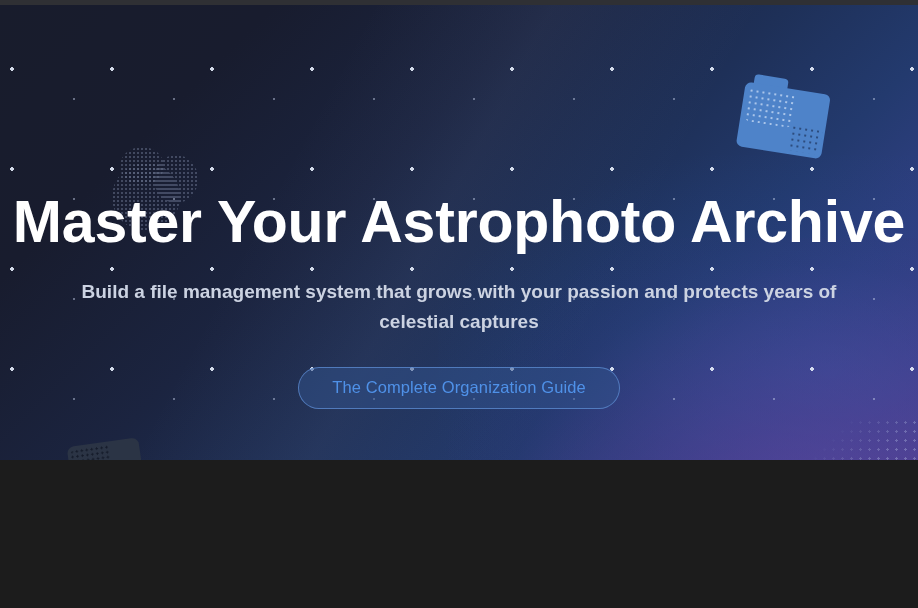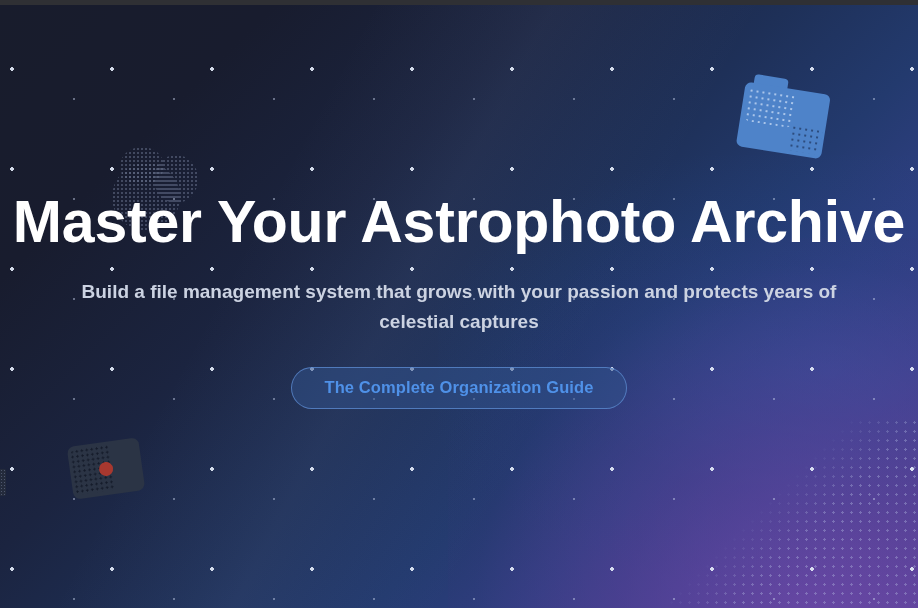--- a/index.html
+++ b/index.html
@@ -7,21 +7,21 @@
     padding: 0;
     background: #1c1c1c;
   }
   body {
     font-family: "Liberation Sans", sans-serif;
   }
 
   #viewport {
     position: relative;
     width: 918px;
-    height: 608px;
+    height: 460px;
     overflow: hidden;
     background: #f97316;
   }
 
   
   .chrome-strip {
     position: absolute;
     left: 0; top: 0;
     width: 918px;
     height: 5px;
@@ -265,21 +265,21 @@
     display: inline-flex;
     align-items: center;
     justify-content: center;
     height: 42px;
     padding: 0 33px;
     border-radius: 21px;
     background: rgba(49,82,140,0.52);
     border: 1px solid rgba(92,138,208,0.78);
     color: #4f91e8;
     font-size: 16.5px;
-    font-weight: 700;
+    font-weight: 400;
     letter-spacing: 0.1px;
     box-sizing: border-box;
     cursor: pointer;
     user-select: none;
   }
 </style>
 </head>
 <body>
 
 <div id="viewport">

